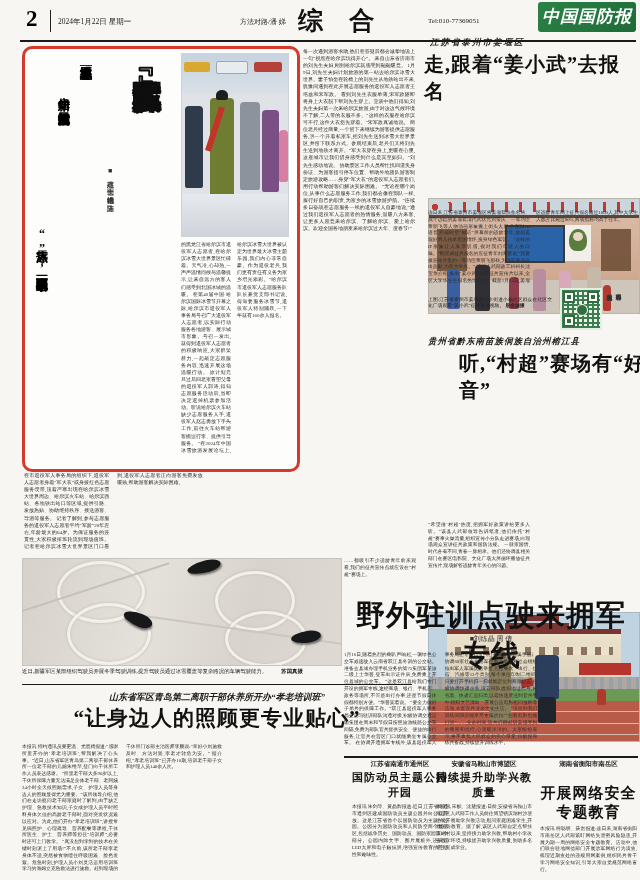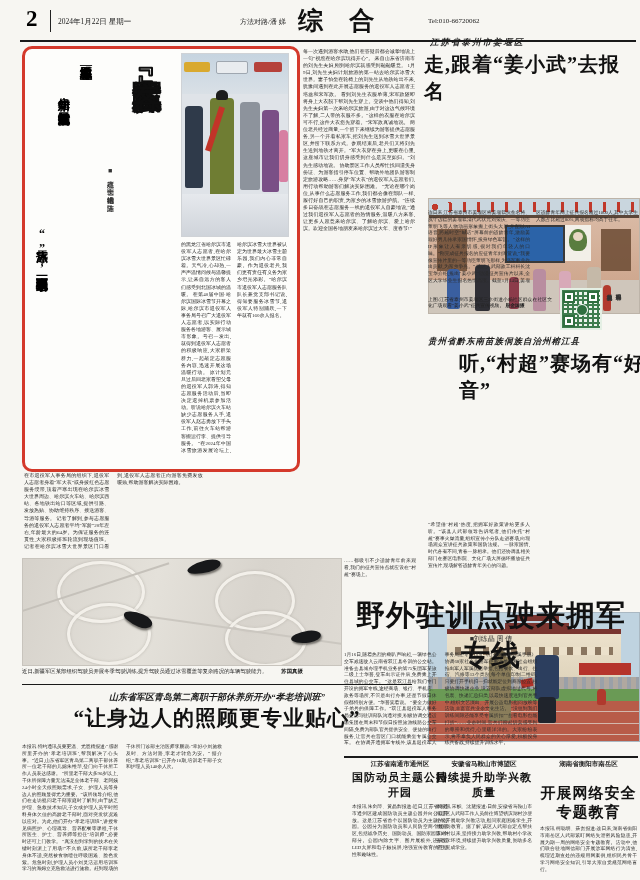--- a/index.html
+++ b/index.html
@@ -26,21 +26,22 @@
 </style>
 </head>
 <body>
 
 <div class="abs" style="left:0;top:0;width:640px;height:42px;">
   <div class="abs" style="left:26px;top:6px;font-size:23px;font-weight:bold;">2</div>
   <div class="abs" style="left:50px;top:10px;width:1px;height:22px;background:#222;"></div>
   <div class="abs" style="left:58px;top:17px;font-size:7.5px;color:#222;font-family:Liberation Serif, serif;">2024年1月22日 星期一</div>
   <div class="abs" style="left:240px;top:17px;font-size:7px;color:#222;">方法对路/潘 娣</div>
   <div class="abs" style="left:298px;top:4px;font-size:25px;font-weight:bold;letter-spacing:10px;color:#111;">综 合</div>
-  <div class="abs" style="left:428px;top:17px;font-size:7px;color:#222;">Tel:010-66720062</div>
+  <div class="abs" style="left:428px;top:17px;font-size:7px;color:#222;">Tel:010-77369051</div>
+  <div class="abs" style="left:538px;top:2px;width:98px;height:30px;background:linear-gradient(135deg,#2b8246,#1e6b37);color:#fff;font-size:17px;font-weight:bold;font-style:italic;text-align:center;line-height:30px;border-radius:3px;letter-spacing:1px;">中国国防报</div>
   <div class="abs rule" style="left:20px;top:40px;width:616px;height:1.6px;"></div>
 </div>
 
 <div class="abs" style="left:22px;top:46px;width:272px;height:420px;border:3px solid #d4392b;border-radius:10px;background:#fdfdfb;">
   <div class="abs vtext" style="left:6px;top:178px;height:235px;font-size:12px;font-weight:bold;line-height:22px;">“冰雪热”,一百五十余名退役军人积极</div>
   <div class="abs vtext" style="left:28px;top:40px;height:330px;font-size:12px;font-weight:bold;line-height:22px;">新年伊始,黑龙江省哈尔滨市掀起</div>
   <div class="abs vtext" style="left:50px;top:8px;height:180px;font-size:12px;font-weight:bold;line-height:22px;">志愿服务各地游客——</div>
   <div class="abs vtext" style="left:76px;top:118px;height:210px;font-size:7px;color:#333;line-height:18px;">■赵建杰 王世明 本报特约记者 陈立涛</div>
   <div class="abs vtext" style="left:94px;top:8px;height:406px;font-size:30px;font-weight:bold;line-height:56px;color:#0e0e0e;">『尔滨军大衣』温暖八方客</div>
 

